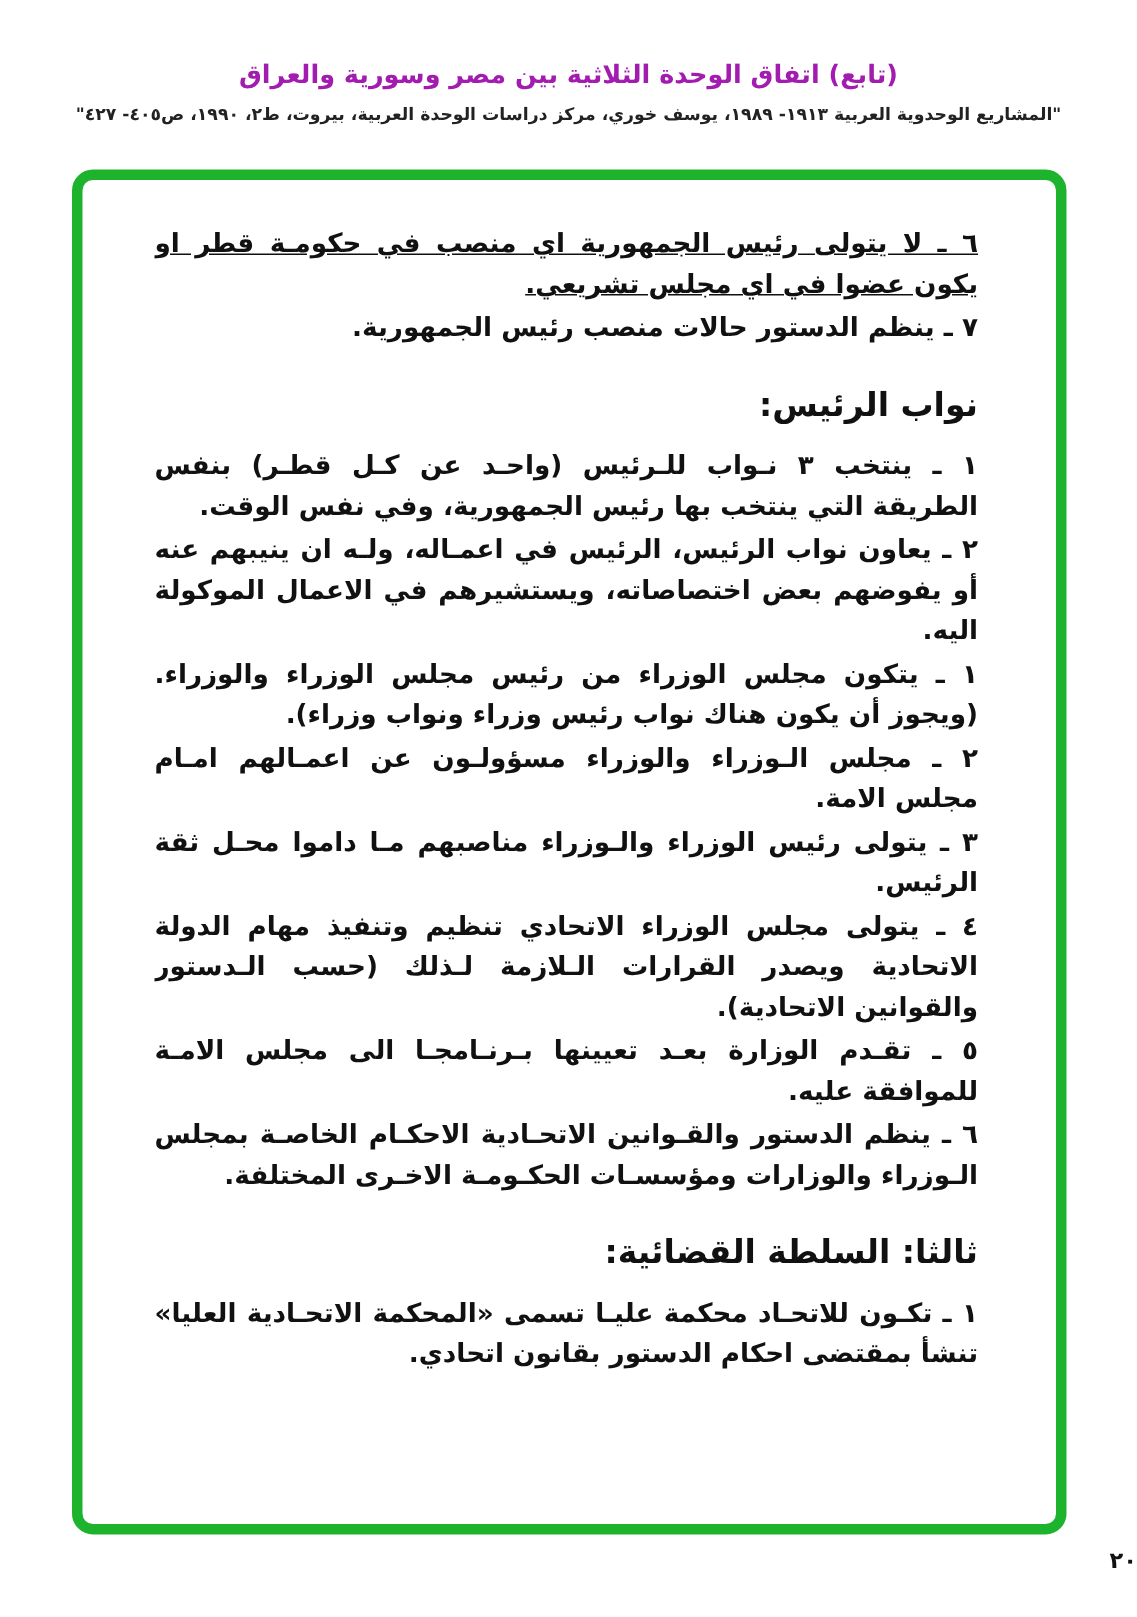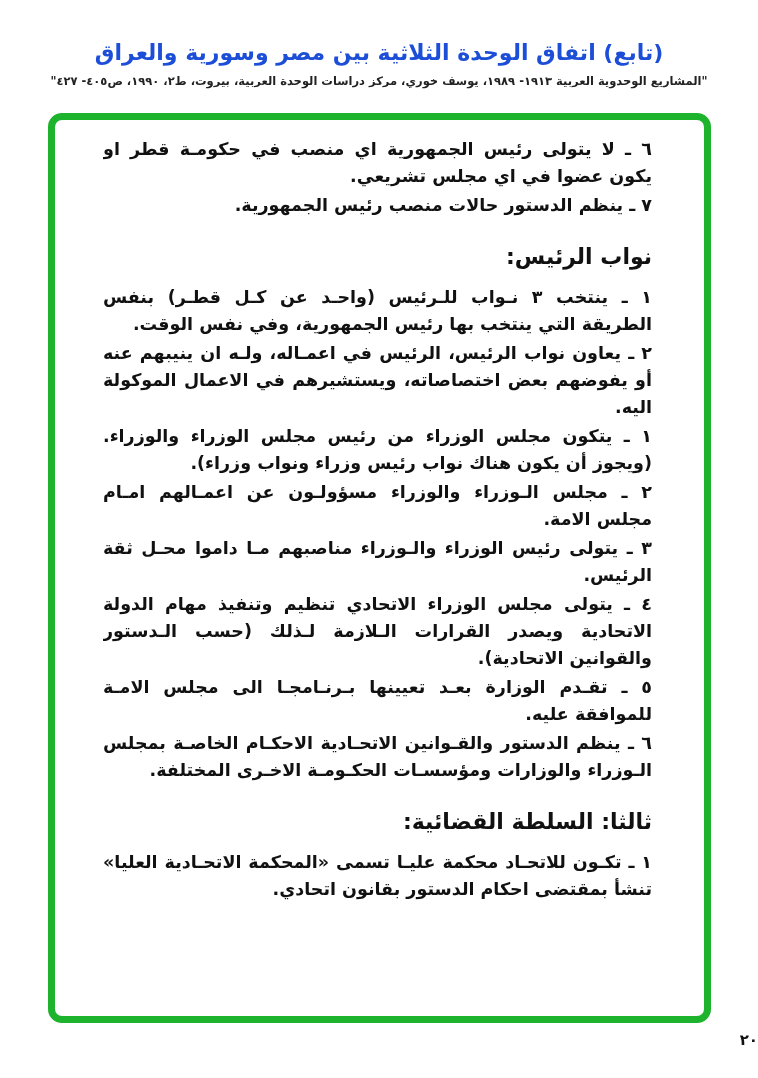--- a/index.html
+++ b/index.html
@@ -17,23 +17,23 @@
   }
   .header {
     position: absolute;
     top: 40px;
     left: 0;
     right: 0;
     text-align: center;
     direction: rtl;
   }
   .title {
-    font-size: 22px;
+    font-size: 17px;
     font-weight: bold;
-    color: #1d4ed8;
+    color: #a21caf;
     letter-spacing: 0;
   }
   .citation {
     margin-top: 9px;
     font-size: 11.5px;
     font-weight: bold;
     color: #222;
   }
   .highlight-box {
     position: absolute;
@@ -62,21 +62,21 @@
     overflow: hidden;
   }
   .content p {
     margin: 0 0 2px 0;
   }
   .content h2 {
     font-size: 22px;
     margin: 24px 0 14px 0;
     font-weight: bold;
   }
-  .content section.first p:first-child { margin-top: 0; }
+  .content section.first p:first-child { margin-top: 14px; text-decoration: underline; }
   .footer {
     position: absolute;
     left: 0;
     right: 0;
     top: 1030px;
     text-align: right;
     direction: rtl;
   }
   .page-number {
     font-size: 15px;

